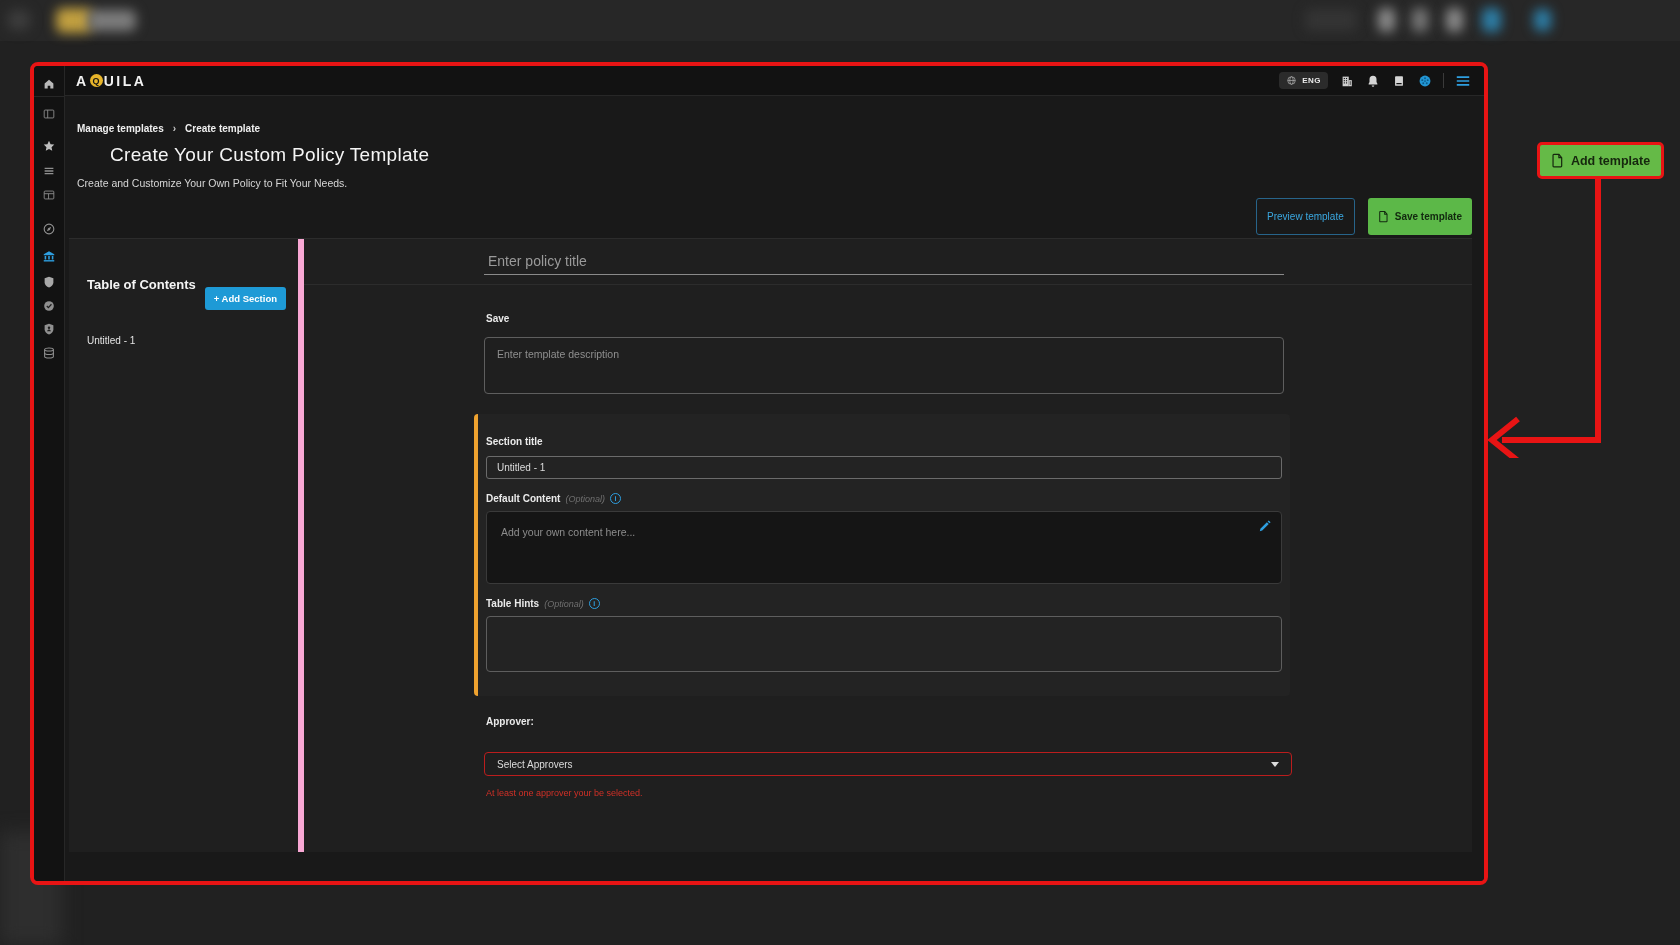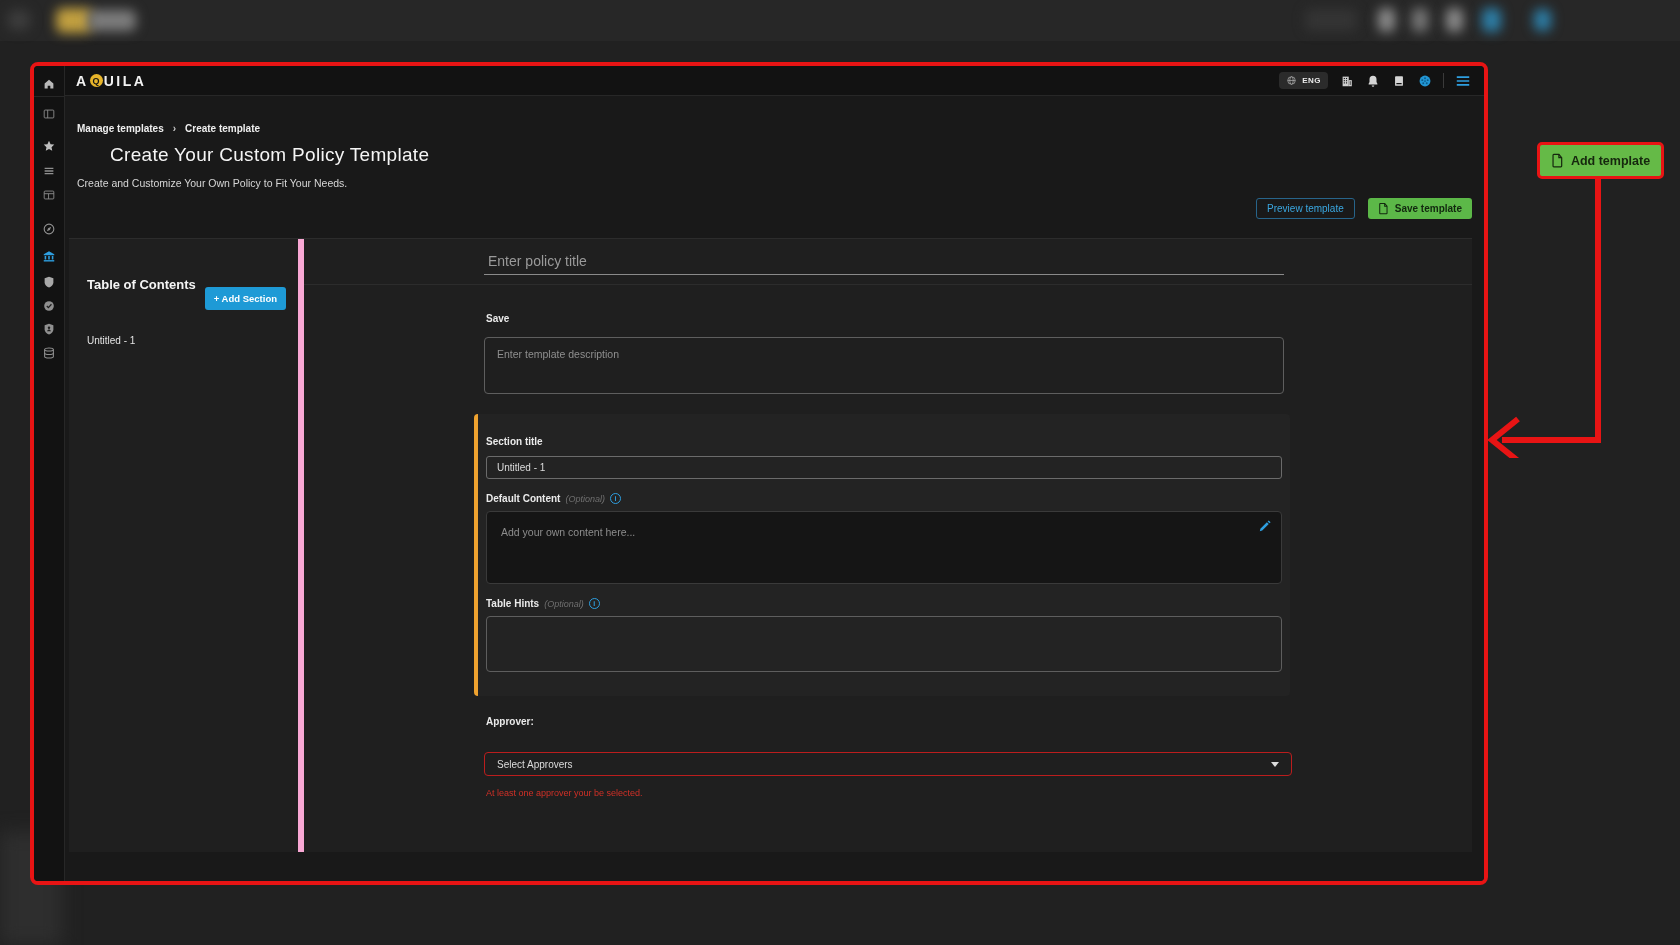--- a/index.html
+++ b/index.html
@@ -44,21 +44,21 @@
   .breadcrumb { position:absolute; left:12px; top:27px; display:flex; align-items:center; gap:9px;
                 font-size:10px; font-weight:bold; color:#efefef; }
   .crumb-sep { color:#cccccc; font-size:10px; }
   .page-title { position:absolute; left:11px; top:48px; font-size:19px; font-weight:400; color:#f5f5f5; letter-spacing:.3px;margin-left:34px; }
   .page-subtitle { position:absolute; left:12px; top:81px; font-size:10.5px; color:#d6d6d6; }
 
   .actions { position:absolute; right:12px; top:102px; display:flex; gap:13px; }
   .btn-preview { background:transparent; border:1px solid #27648a; color:#3aa7e0; font-size:10px;
                  border-radius:3px; padding:4px 10px; cursor:pointer; font-family:inherit; }
   .btn-save { display:flex; align-items:center; gap:6px; background:#5cb848; border:none; color:#12290f;
-              font-size:10px; font-weight:bold; border-radius:3px; padding:4px 10px; cursor:pointer; font-family:inherit; }
+              font-size:10px; font-weight:bold; border-radius:3px; padding:12px 10px; cursor:pointer; font-family:inherit; }
 
   
   .panel { position:absolute; left:4px; top:142px; width:1403px; height:614px;
            background:#1f1f1f; border-top:1px solid #2c2c2c; display:flex; }
   .toc { width:235px; flex:0 0 235px; border-right:6px solid #f9a8d4; padding:19px 12px 0 18px; }
   .toc-head { display:flex; align-items:center; justify-content:space-between; }
   .toc-title { font-size:13px; font-weight:bold; color:#f5f5f5; }
   .btn-add-section { background:#1e9ad6; color:#ffffff; border:none; font-size:9.5px; font-weight:bold;
                      border-radius:3px; padding:6px 9px; cursor:pointer; font-family:inherit;margin-top:29px; }
   .toc-item { margin-top:25px; font-size:10px; color:#e3e3e3; cursor:pointer; }

